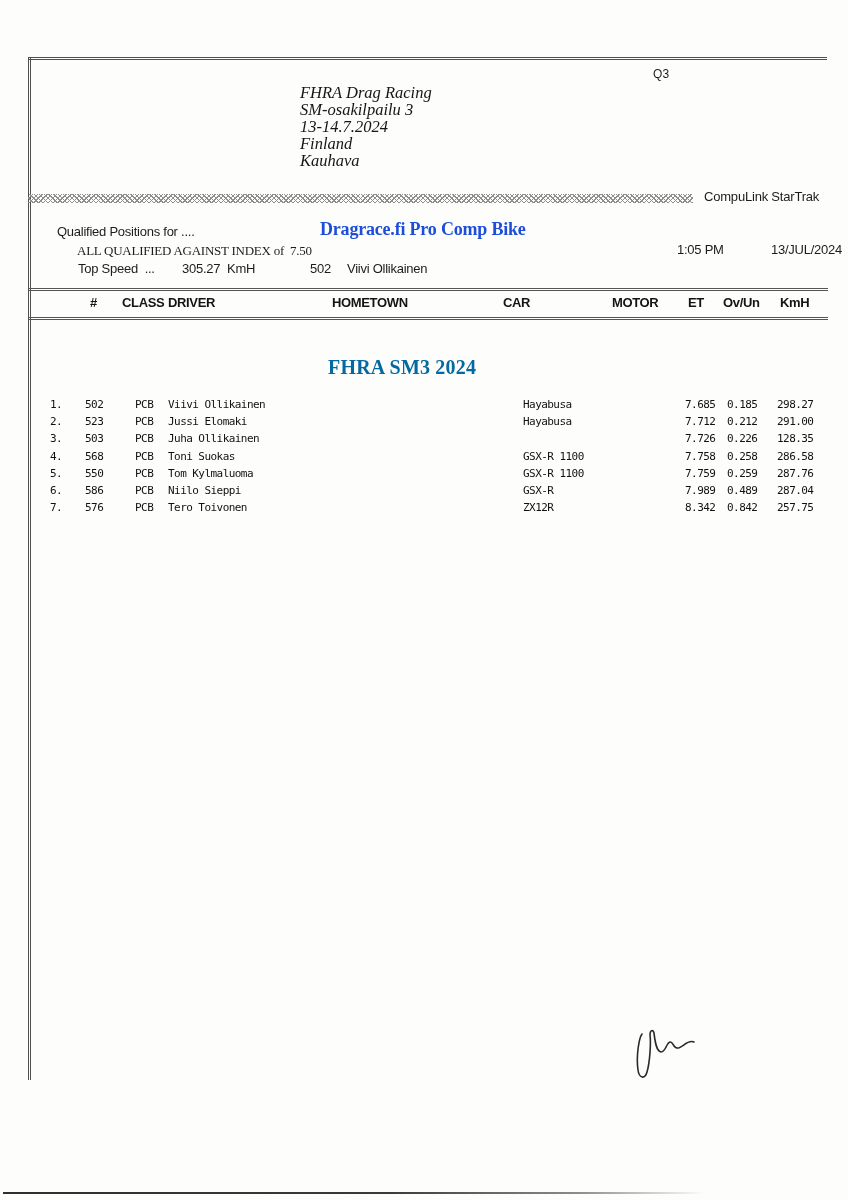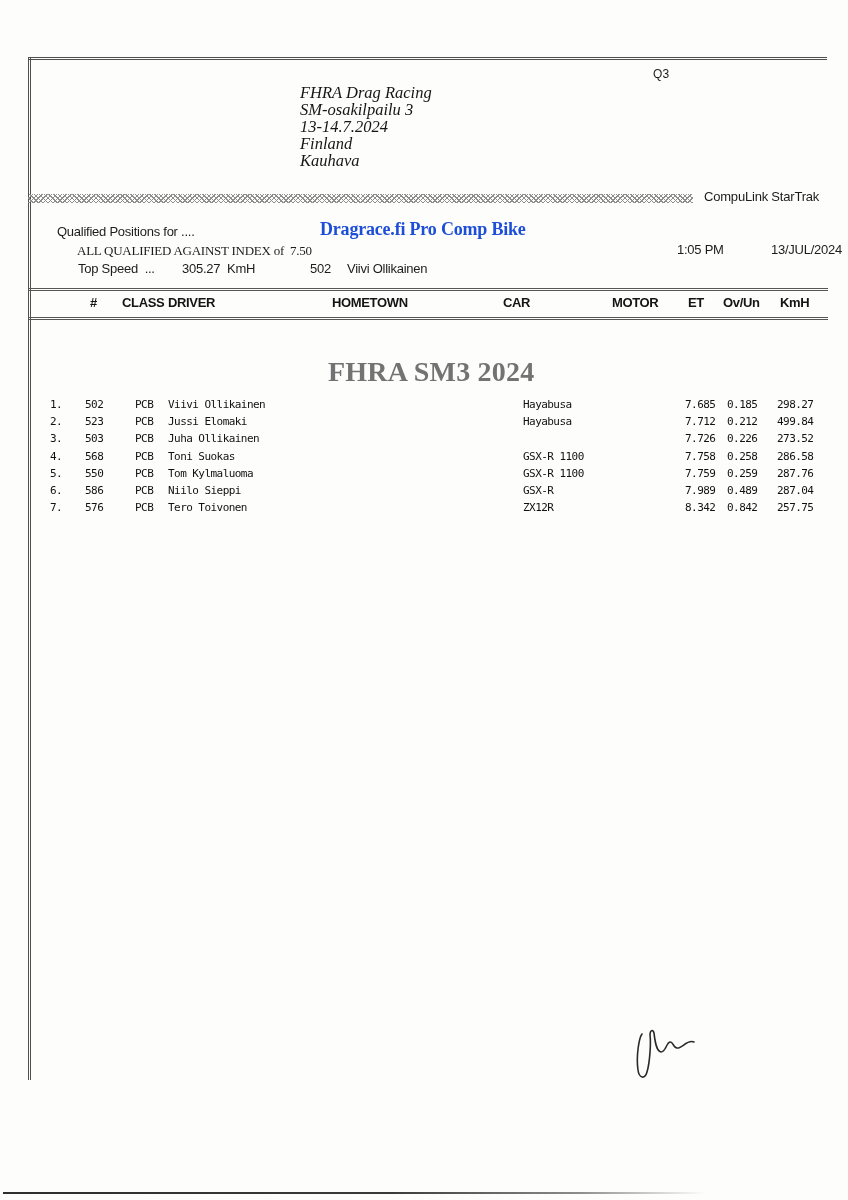--- a/index.html
+++ b/index.html
@@ -53,21 +53,21 @@
     border-top:1px solid #555; border-bottom:1px solid #555; }
   .rule-top { top:288px; }
   .rule-bottom { top:317px; }
   .colhead { position:absolute; top:295px; font-size:13px; font-weight:700;
     letter-spacing:-0.35px; color:#141414; }
   .h-pos{left:90px} .h-class{left:122px} .h-driver{left:168px} .h-hometown{left:332px}
   .h-car{left:503px} .h-motor{left:612px} .h-et{left:688px} .h-ovun{left:723px} .h-kmh{left:780px}
 
   
   .section-title { left:328px; top:356px; font-family:"Liberation Serif", serif;
-    font-weight:bold; font-size:28px; color:#737373; letter-spacing:0.2px; }
+    font-weight:bold; font-size:20px; color:#0369a1; letter-spacing:0.2px; }
 
   
   .rows { left:0; top:397px; width:848px; }
   .row { position:relative; height:17.2px;
     font-family:"DejaVu Sans Mono", monospace; font-size:11px;
     letter-spacing:-0.55px; color:#111; }
   .row span { position:absolute; top:1px; white-space:pre; }
   .c-pos{left:50px} .c-num{left:85px} .c-cls{left:135px} .c-drv{left:168px}
   .c-htw{left:340px} .c-car{left:523px} .c-mot{left:618px}
   .c-et{left:685px} .c-ovn{left:727px} .c-kmh{left:777px}
@@ -136,33 +136,33 @@
     <div class="row">
     <span class="c-pos">2.</span>
     <span class="c-num">523</span>
     <span class="c-cls">PCB</span>
     <span class="c-drv">Jussi Elomaki</span>
     <span class="c-htw"></span>
     <span class="c-car">Hayabusa</span>
     <span class="c-mot"></span>
     <span class="c-et">7.712</span>
     <span class="c-ovn">0.212</span>
-    <span class="c-kmh">499.84</span>
+    <span class="c-kmh">291.00</span>
   </div>
     <div class="row">
     <span class="c-pos">3.</span>
     <span class="c-num">503</span>
     <span class="c-cls">PCB</span>
     <span class="c-drv">Juha Ollikainen</span>
     <span class="c-htw"></span>
     <span class="c-car"></span>
     <span class="c-mot"></span>
     <span class="c-et">7.726</span>
     <span class="c-ovn">0.226</span>
-    <span class="c-kmh">273.52</span>
+    <span class="c-kmh">128.35</span>
   </div>
     <div class="row">
     <span class="c-pos">4.</span>
     <span class="c-num">568</span>
     <span class="c-cls">PCB</span>
     <span class="c-drv">Toni Suokas</span>
     <span class="c-htw"></span>
     <span class="c-car">GSX-R 1100</span>
     <span class="c-mot"></span>
     <span class="c-et">7.758</span>

